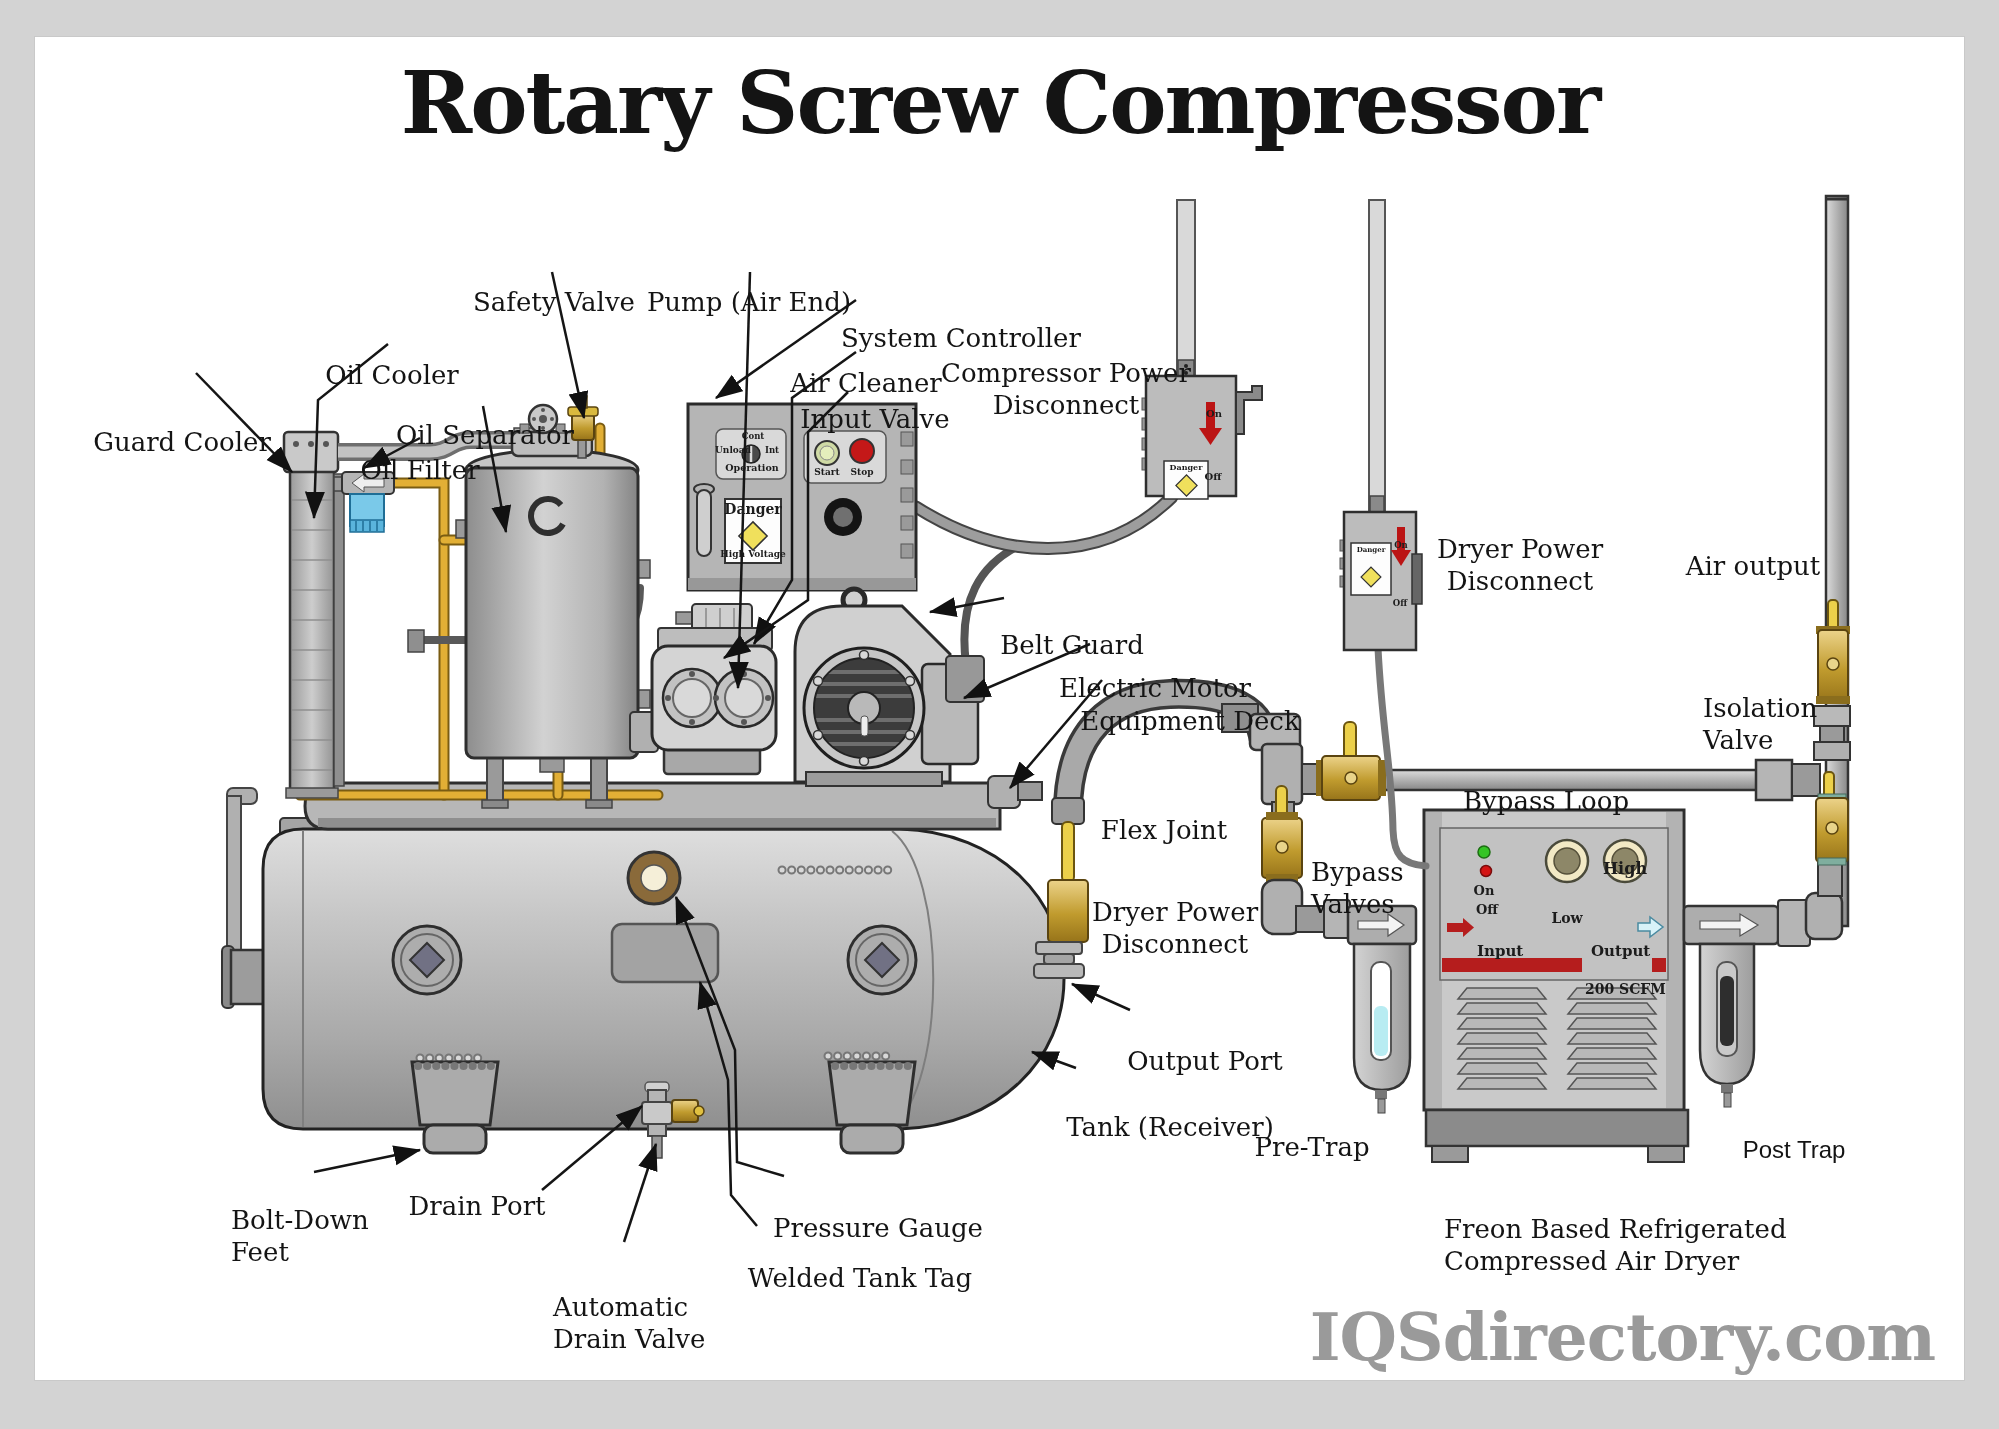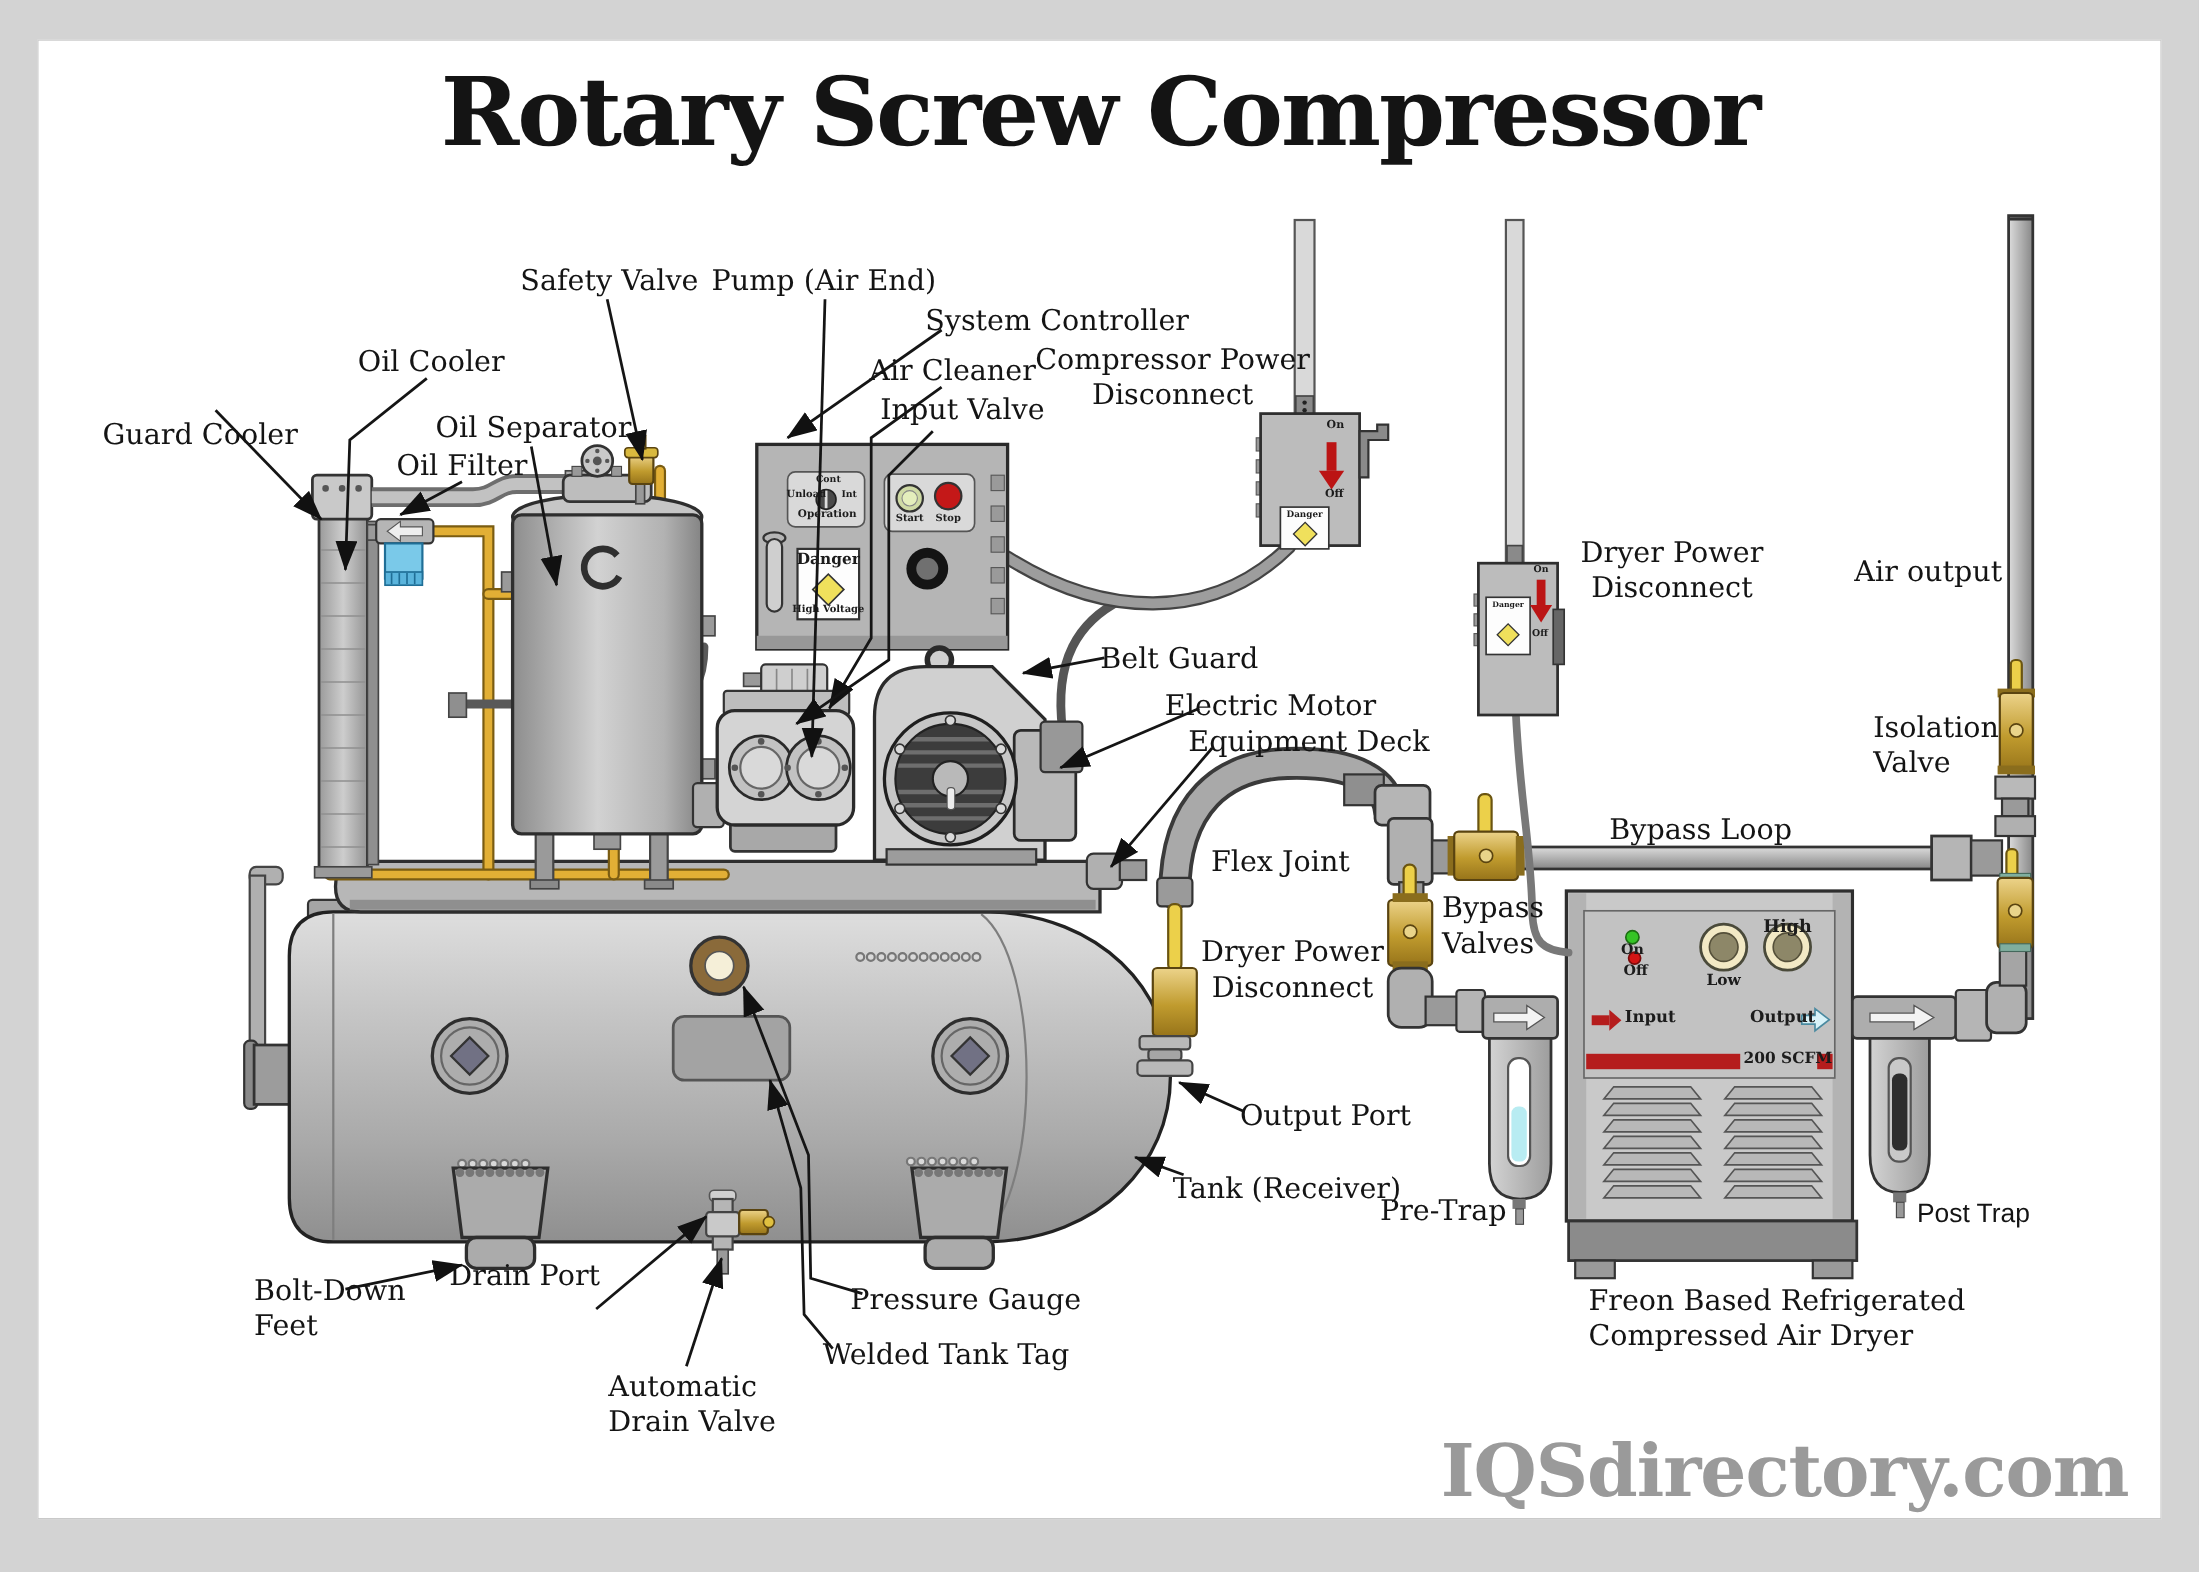--- a/index.html
+++ b/index.html
@@ -3,26 +3,26 @@
 <meta charset="utf-8">
 <style>
   html,body{margin:0;padding:0;background:#bfbfbf;}
   .stage{position:relative;width:1999px;height:1429px;background:#d3d3d3;overflow:hidden;
          font-family:"DejaVu Serif","Liberation Serif",serif;}
   .card{position:absolute;left:34px;top:36px;right:34px;bottom:48px;background:#ffffff;
         border:1px solid #c9c9c9;}
   svg.draw{position:absolute;left:0;top:0;width:1999px;height:1429px;}
   .title{position:absolute;left:1000px;top:52px;transform:translateX(-50%);margin:0;
          font-size:86px;font-weight:bold;letter-spacing:-2px;color:#141414;white-space:nowrap;}
-  .lbl{position:absolute;font-size:26px;line-height:1.22;color:#141414;white-space:pre-line;}
+  .lbl{position:absolute;font-size:26px;line-height:1.22;color:#141414;white-space:pre-line;margin-top:46px;}
   .c{transform:translateX(-50%);text-align:center;}
   .sans{font-family:"Liberation Sans","DejaVu Sans",sans-serif;font-size:24px;}
   .t{position:absolute;color:#1c1c1c;white-space:nowrap;line-height:1;font-weight:bold;}
   .tc{transform:translateX(-50%);text-align:center;}
-  .b{font-weight:bold;}
+  .b{font-weight:bold;margin-top:27px;}
   .watermark{position:absolute;left:1935px;top:1298px;transform:translateX(-100%);
              font-size:66px;font-weight:bold;color:#9a9a9a;letter-spacing:-1px;white-space:nowrap;}
 </style>
 </head>
 <body>
 
 <div class="stage">
   <div class="card"></div>
 
   <svg class="draw" viewBox="0 0 1999 1429">

